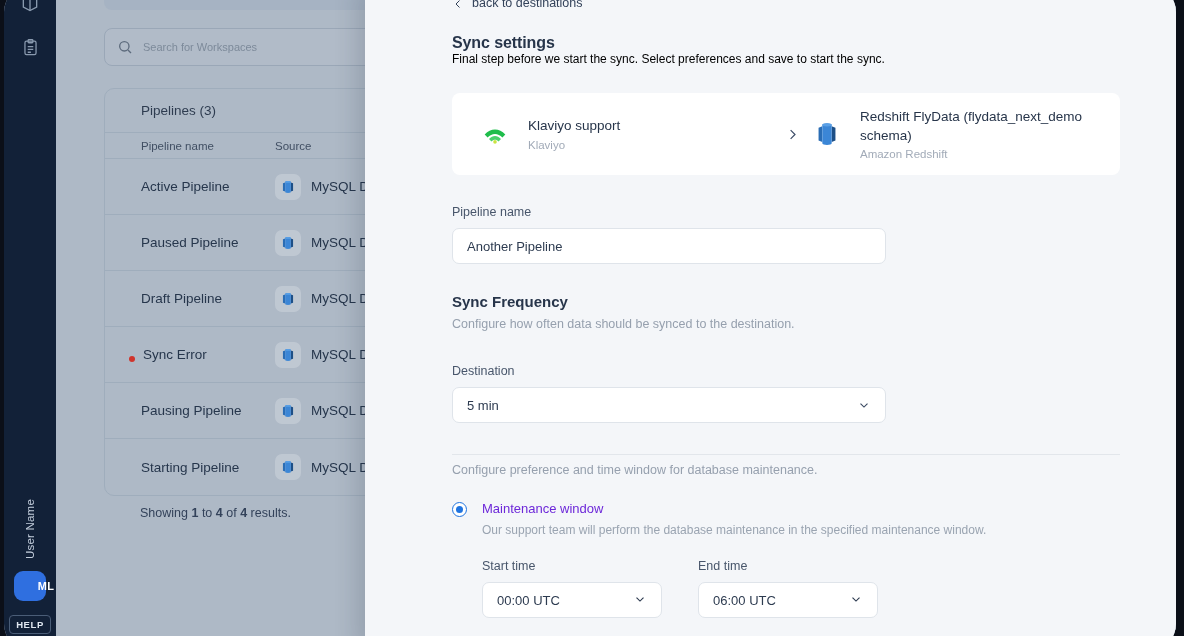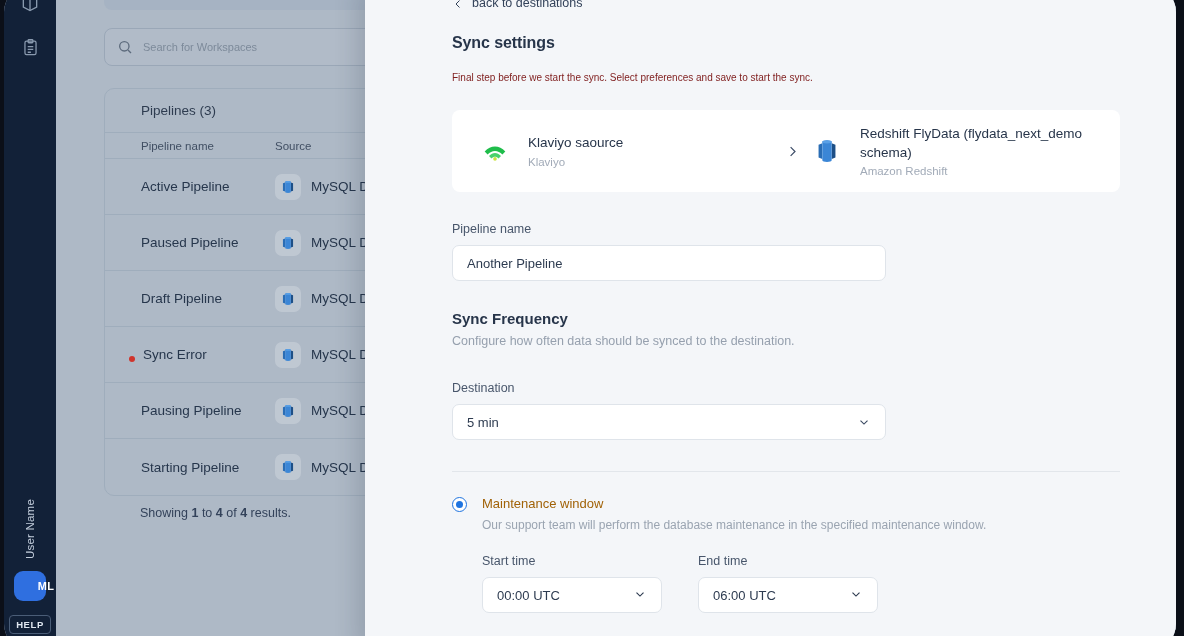--- a/index.html
+++ b/index.html
@@ -215,23 +215,23 @@
   }
   #back-link-label { font-size: 12.5px; color: #33425a; }
 
   #sync-title {
     margin-top: 24px;
     font-size: 16px; font-weight: bold;
     color: #27354a;
     letter-spacing: -.1px;
   }
   #sync-sub {
-    margin-top: 20px;
-    font-size: 10px;
-    color: #7f1d1d;
+    margin-top: 0;
+    font-size: 12px;
+    color: #000000;
   }
 
   
   #conn-card {
     margin-top: 27px;
     background: #ffffff;
     border-radius: 8px;
     height: 82px;
     display: flex; align-items: center;
     padding: 0 22px 0 26px;
@@ -305,21 +305,21 @@
     width: 15px; height: 15px; border-radius: 50%;
     border: 1.5px solid #1f74e0;
     flex: 0 0 auto; margin-top: 1px;
     display: flex; align-items: center; justify-content: center;
     background: #ffffff;
   }
   #radio-maint i {
     width: 7px; height: 7px; border-radius: 50%;
     background: #1f74e0; display: block;
   }
-  #maint-option-label { font-size: 13px; color: #a16207; }
+  #maint-option-label { font-size: 13px; color: #6d28d9; }
   #maint-option-desc { font-size: 12px; color: #9aa4b1; margin-top: 7px; }
 
   #time-row {
     margin-left: 30px; margin-top: 22px;
     display: flex; gap: 36px;
   }
   .time-select {
     width: 180px; height: 36px;
     background: #ffffff;
     border: 1px solid #dfe4ea;
@@ -514,21 +514,21 @@
       <div id="conn-card">
         <div class="conn-side" id="conn-source">
           <span class="conn-ico">
             <svg viewBox="0 0 32 32" width="30" height="30">
               <path d="M5 16.5c3.3-3.6 7-5.4 11-5.4s7.7 1.8 11 5.4l-3.1 3.3c-2.4-2.6-5-3.9-7.9-3.9s-5.5 1.3-7.9 3.9z" fill="#1fbd4b"></path>
               <path d="M9.6 21.3c2-2.2 4.2-3.3 6.4-3.3s4.4 1.1 6.4 3.3l-2.6 2.7c-1.2-1.3-2.5-2-3.8-2s-2.6.7-3.8 2z" fill="#4ad16b"></path>
               <circle cx="16" cy="24.4" r="1.9" fill="#c9e341"></circle>
             </svg>
           </span>
           <div>
-            <div class="conn-name">Klaviyo saource</div>
+            <div class="conn-name">Klaviyo support</div>
             <div class="conn-type">Klaviyo</div>
           </div>
         </div>
 
         <div id="conn-arrow">
           <svg viewBox="0 0 24 24" width="15" height="15" fill="none" stroke="currentColor" stroke-width="1.9">
             <path d="M9 5l7 7-7 7"></path>
           </svg>
         </div>
 
@@ -563,20 +563,21 @@
           <span class="chev">
             <svg viewBox="0 0 24 24" width="14" height="14" fill="none" stroke="currentColor" stroke-width="2">
               <path d="M6 9.5 12 15.5 18 9.5"></path>
             </svg>
           </span>
         </div>
       </div>
 
       <div id="divider"></div>
 
+      <div id="maint-sub">Configure preference and time window for database maintenance.</div>
 
       <div id="maint-option">
         <span id="radio-maint">
               <i></i>
             </span>
         <div>
           <div id="maint-option-label">Maintenance window</div>
           <div id="maint-option-desc">Our support team will perform the database maintenance in the specified maintenance window.</div>
         </div>
       </div>

